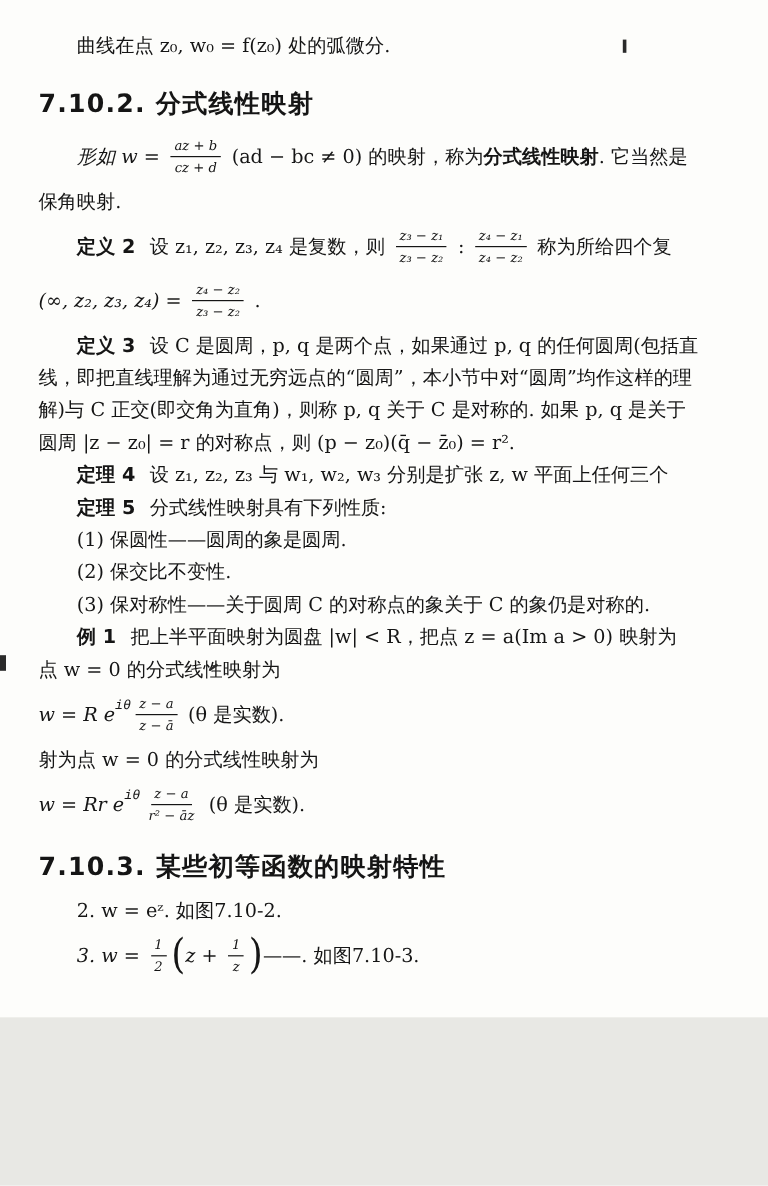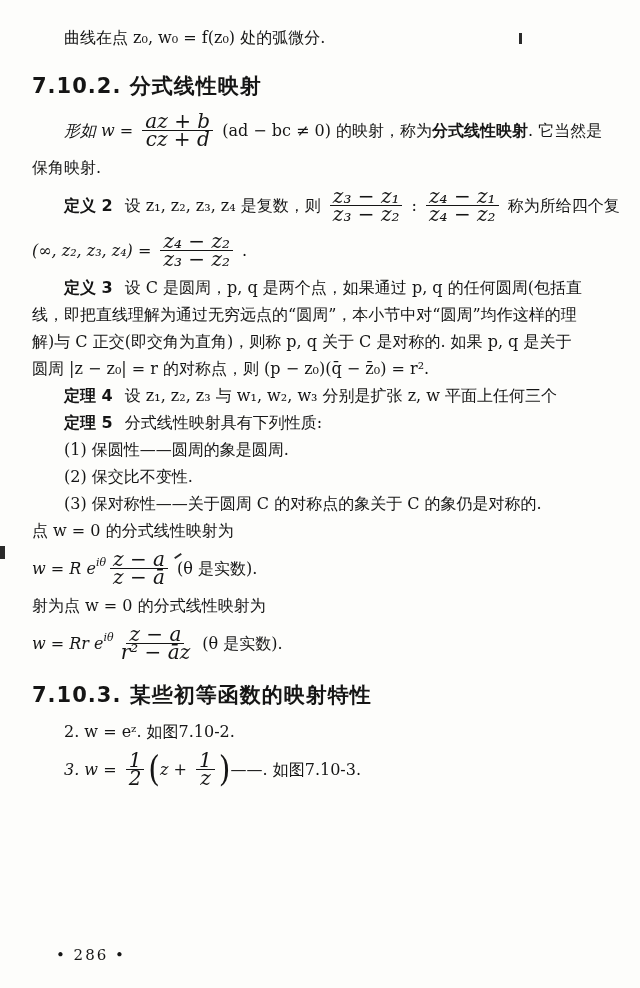--- a/index.html
+++ b/index.html
@@ -1,40 +1,40 @@
 <!DOCTYPE html>
 <html><head>
 <meta charset="utf-8">
 <style>
   html,body { margin:0; padding:0; background:#e8e8e4; }
   .page {
-    position:relative; width:640px; height:988px; margin:0 auto;
+    position:relative; width:640px; height:848px; margin:0 auto;
     background:#fdfdfb; color:#151515; overflow:hidden;
     font-family:"DejaVu Serif","Liberation Serif",serif;
   }
   .content { padding:24px 26px 0 32px; }
   .t { font-size:16px; line-height:27px; margin:0; }
   .indent { text-indent:32px; }
   .ml-indent { padding-left:32px; }
   .h1 {
     font-family:"DejaVu Sans","Liberation Sans",sans-serif;
     font-size:21px; font-weight:700; letter-spacing:1px;
     margin:20px 0 8px 0; line-height:30px;
   }
   .h1.second { margin-top:16px; }
   .b { font-family:"DejaVu Sans","Liberation Sans",sans-serif; font-weight:700; }
   .lbl { margin-right:12px; }
   .mathline { display:flex; align-items:center; white-space:pre; margin:0; }
   .mathline.center { justify-content:flex-start; }
   .mi { font-style:italic; }
   .frac { display:inline-flex; flex-direction:column; align-items:center;
-          font-size:20px; line-height:17px; margin:2px 4px; font-style:italic; }
+          font-size:11px; line-height:17px; margin:2px 4px; font-style:italic; }
   .frac .fn { display:block; border-bottom:1.4px solid #151515; padding:0 3px; }
   .frac .fd { display:block; padding:0 3px; }
-  .sup { font-size:11px; font-style:italic; position:relative; top:-6px; }
+  .sup { font-size:11px; font-style:italic; position:relative; top:-6px;font-family:Liberation Mono, monospace; }
   .fline { min-height:42px; margin:3px 0; }
   .bigp { font-size:30px; font-weight:400; line-height:30px; transform:scaleY(1.15); }
   .footer { position:absolute; left:56px; top:946px; font-size:15px; letter-spacing:2px; }
   .artifact { position:absolute; background:#2a2a2a; }
   .a1 { left:519px; top:33px; width:3px; height:11px; }
   .a2 { left:0px;  top:546px; width:5px; height:13px; }
   .a3 { left:174px; top:555px; width:8px; height:2px; transform:rotate(-35deg); }
 </style>
 </head>
 <body>
@@ -91,20 +91,21 @@
     <p class="t">解)与 C 正交(即交角为直角)，则称 p, q 关于 C 是对称的. 如果 p, q 是关于</p>
     <p class="t">圆周 |z − z₀| = r 的对称点，则 (p − z₀)(q̄ − z̄₀) = r².</p>
 
     <p class="t indent"><span class="b lbl">定理 4</span><span>设 z₁, z₂, z₃ 与 w₁, w₂, w₃ 分别是扩张 z, w 平面上任何三个</span></p>
 
     <p class="t indent"><span class="b lbl">定理 5</span><span>分式线性映射具有下列性质:</span></p>
     <p class="t indent">(1) 保圆性——圆周的象是圆周.</p>
     <p class="t indent">(2) 保交比不变性.</p>
     <p class="t indent">(3) 保对称性——关于圆周 C 的对称点的象关于 C 的象仍是对称的.</p>
 
+    <p class="t indent"><span class="b lbl">例 1</span><span>把上半平面映射为圆盘 |w| &lt; R，把点 z = a(Im a &gt; 0) 映射为</span></p>
     <p class="t">点 w = 0 的分式线性映射为</p>
 
     <div class="mathline center t fline">
       <span class="mi">w = R e</span><span class="sup">iθ</span>
       <span class="frac">
         <span class="fn">z − a</span>
         <span class="fd">z − ā</span>
       </span>
       <span> (θ 是实数).</span>
     </div>

